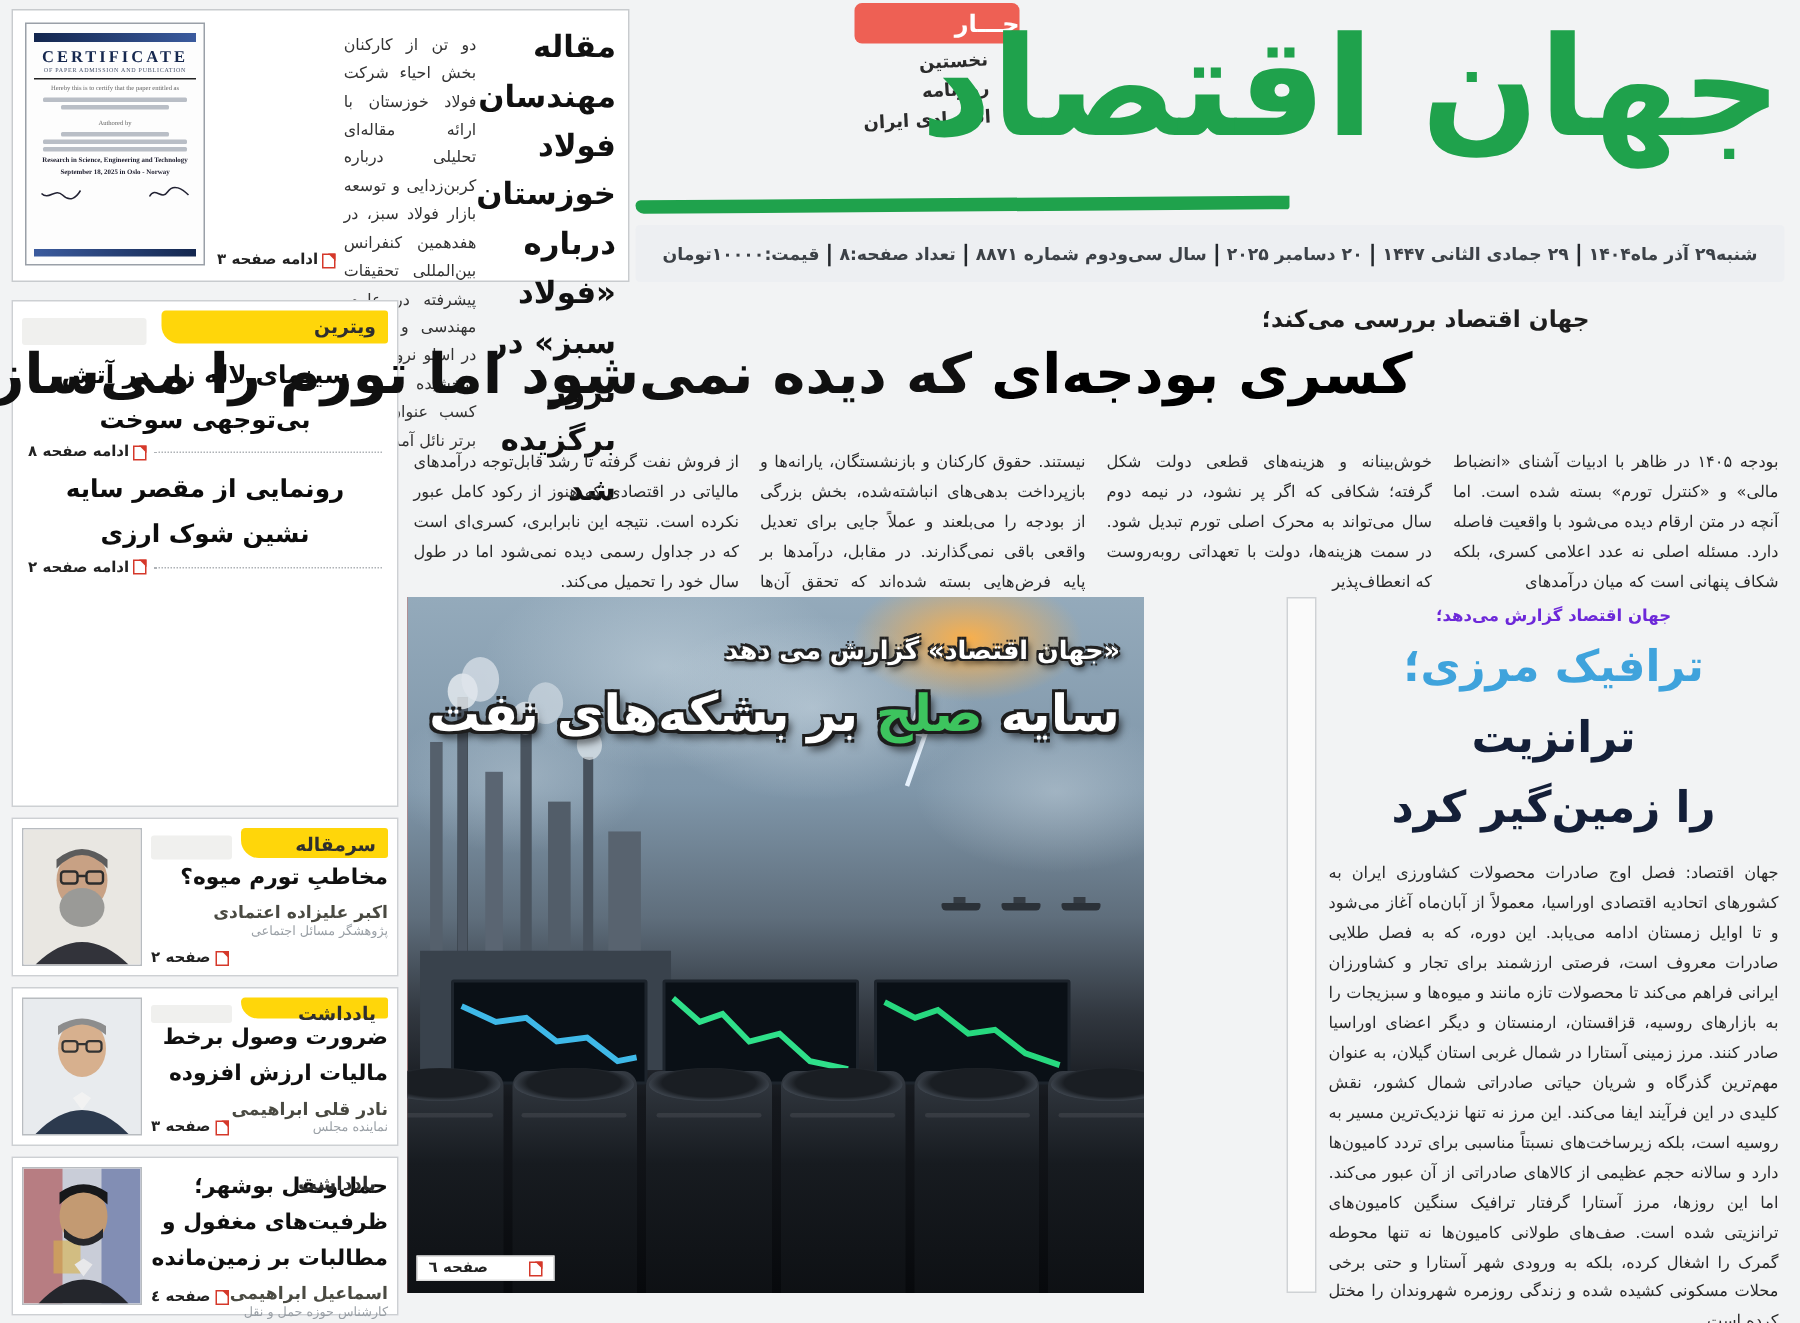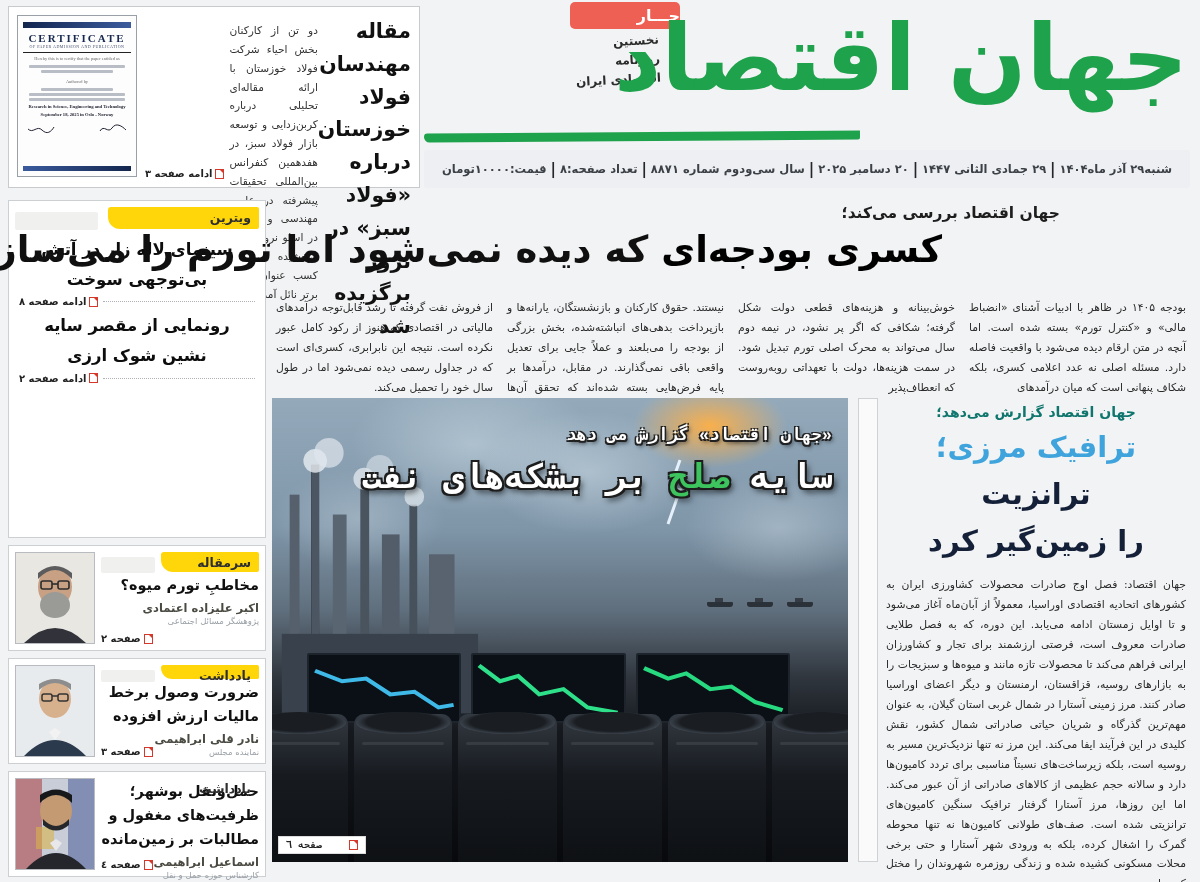--- a/index.html
+++ b/index.html
@@ -83,21 +83,21 @@
   .lead-kicker { position:absolute; top:8px; right:130px; font-size:15.5px; font-weight:bold; color:#1e1e1e; }
   .lead-headline { position:absolute; top:32px; right:248px; white-space:nowrap; font-size:37px;
     font-weight:900; letter-spacing:-1px; }
   .hl-red { color:#000000; }
   .hl-black { color:#101010; }
   .lead-cols { position:absolute; top:102px; left:4px; right:4px; display:flex; gap:14px; }
   .lead-col { flex:1; font-size:10.8px; line-height:1.85; text-align:justify; color:#2a2a2a; }
   .lead-col .continue-row { margin-top:3px; }
 
   
-  .photo-wrap { left:272px; top:398px; width:576px; height:464px; background:#7f1d1d; overflow:hidden;font-family:Liberation Mono, monospace; }
+  .photo-wrap { left:272px; top:398px; width:491px; height:464px; background:#7f1d1d; overflow:hidden; }
   .photo-bg { position:absolute; inset:0; background:
       radial-gradient(110px 60px at 76% 6%, rgba(255,176,70,.95), rgba(255,150,40,0) 70%),
       radial-gradient(150px 85px at 55% 16%, rgba(205,219,229,.55), transparent 72%),
       radial-gradient(130px 75px at 88% 28%, rgba(195,209,219,.5), transparent 72%),
       radial-gradient(170px 95px at 35% 10%, rgba(208,222,231,.5), transparent 72%),
       radial-gradient(120px 70px at 15% 26%, rgba(190,205,216,.45), transparent 72%),
       linear-gradient(180deg,#94aabb 0%,#7f96a9 28%,#5f6e7c 46%,#31373f 60%,#15181d 72%,#07090c 100%); }
   .refinery { position:absolute; left:0; top:8%; width:46%; height:60%; }
   .lightning { position:absolute; right:26%; top:13%; }
   .monitors { position:absolute; left:6%; right:10%; bottom:30%; height:15%; display:flex; gap:10px; align-items:flex-end; }
@@ -118,21 +118,21 @@
   .photo-headline { position:absolute; top:58px; right:16px; font-size:34px; font-weight:900; color:#fff;
     text-shadow:2px 2px 0 #1d1d1d,-2px 2px 0 #1d1d1d,2px -2px 0 #1d1d1d,-2px -2px 0 #1d1d1d,3px 4px 6px rgba(0,0,0,.75); }
   .hl-green { color:#3dc45e; }
   .photo-pagelabel { position:absolute; left:6px; bottom:8px; background:#fff; padding:2px 7px;
     display:flex; align-items:center; border:1px solid #ddd;gap:24px; }
   .credit-strip { left:858px; top:398px; width:20px; height:464px; background:#fafafa;
     border:1px solid #cfd2d5; overflow:hidden; }
 
   
   .right-col { left:884px; top:398px; width:306px; height:484px; padding:6px 4px 0 2px; }
-  .rc-kicker { text-align:center; font-size:14px; font-weight:bold; color:#0f766e; }
+  .rc-kicker { text-align:center; font-size:11px; font-weight:bold; color:#6d28d9; }
   .rc-headline { text-align:center; font-size:29px; font-weight:900; line-height:1.62; margin-top:4px; }
   .hl-blue { color:#3fa3dc; }
   .hl-navy { color:#141f38; }
   .rc-body { font-size:10.8px; line-height:1.85; text-align:justify; color:#2a2a2a; margin-top:10px; }
 </style>
 </head>
 <body>
 
 <div class="abs cert-block">
   <div class="cert-img">

